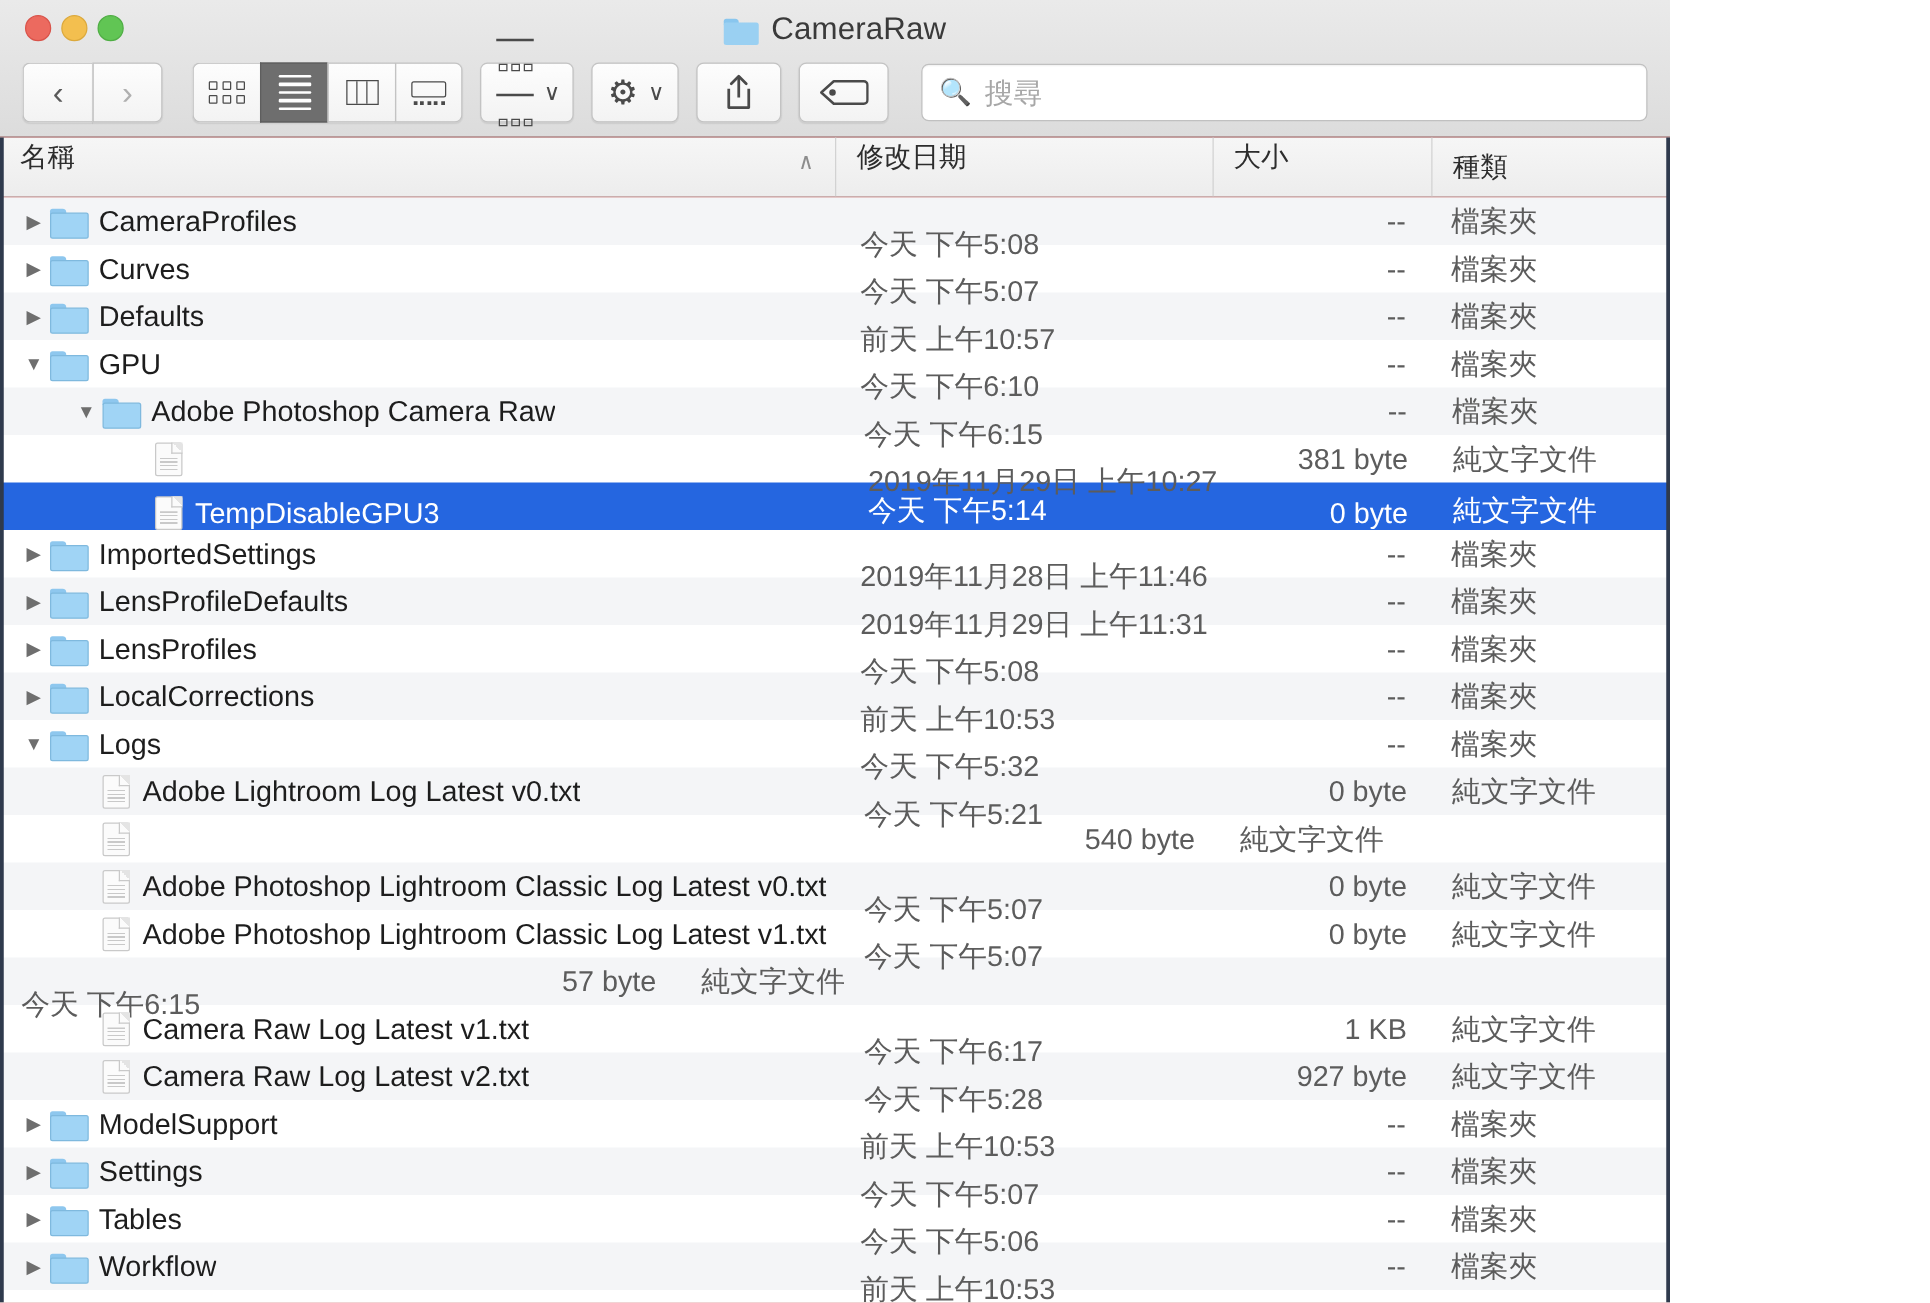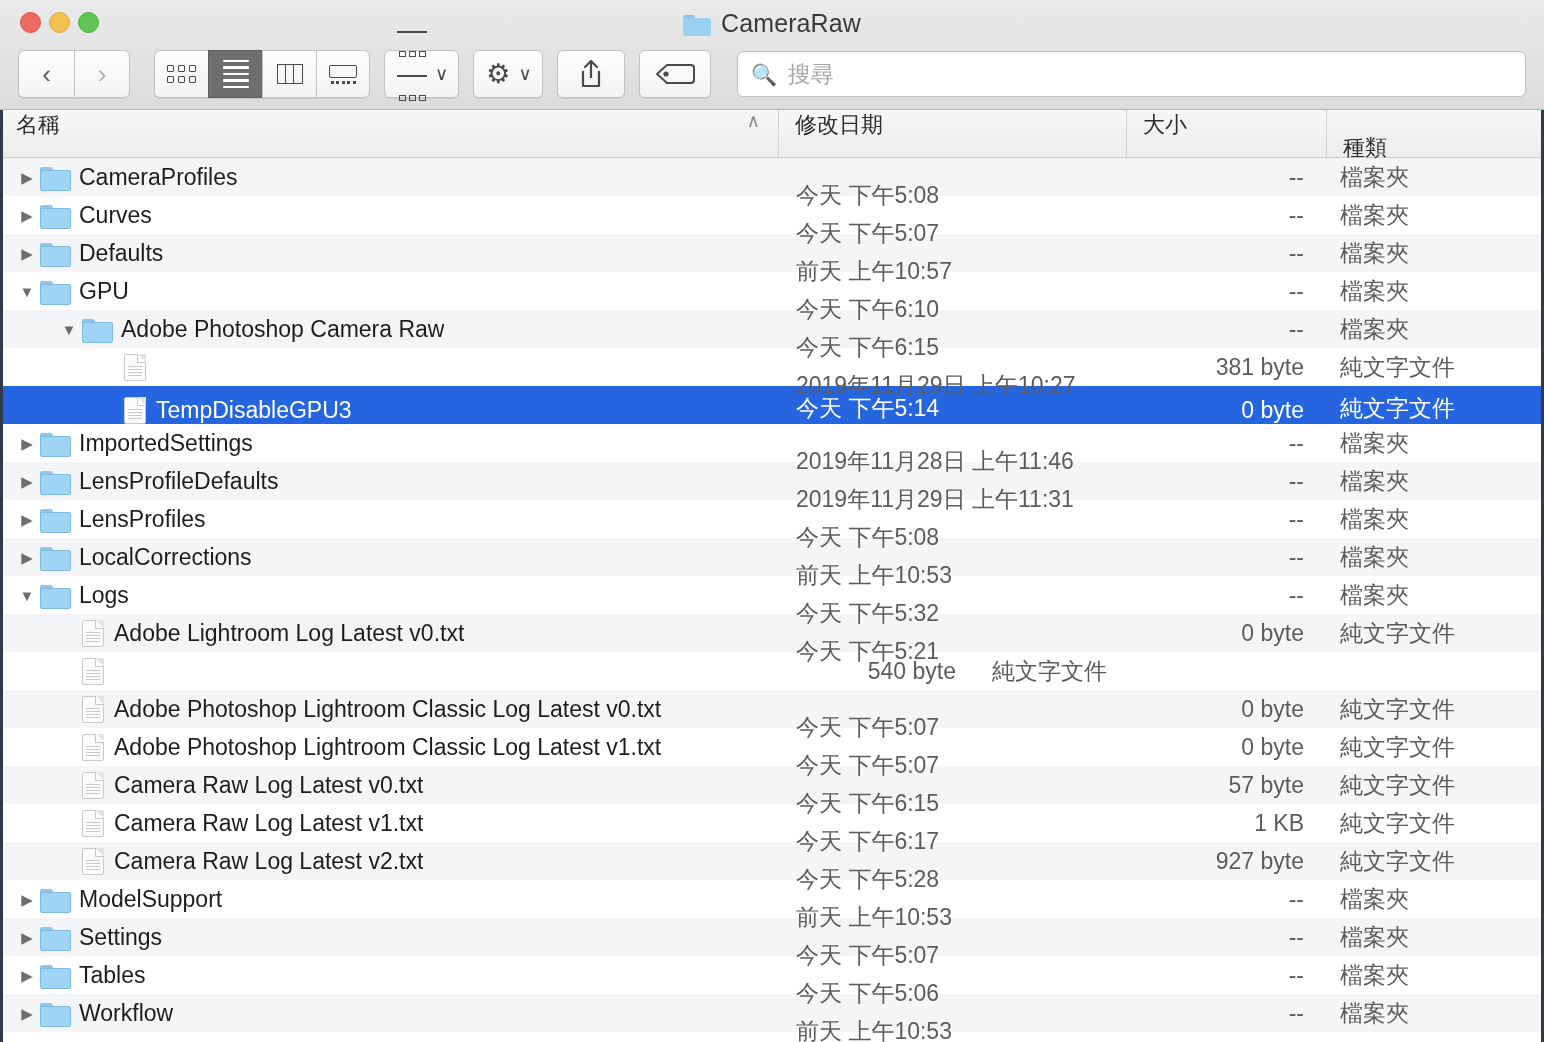--- a/index.html
+++ b/index.html
@@ -5,21 +5,21 @@
   * { box-sizing: border-box; margin: 0; padding: 0; }
   html, body {
     width: 1544px; height: 1042px;
     font-family: "Liberation Sans", "DejaVu Sans", sans-serif;
     background: #ffffff;
     overflow: hidden;
     -webkit-font-smoothing: antialiased;
   }
 
   .window {
-    width: 1544px; height: 1042px;
+    width: 1336px; height: 1042px;
     display: flex; flex-direction: column;
     background: #b91c1c;
     position: relative;
   }
 
   
   .titlebar {
     height: 110px;
     background: linear-gradient(to bottom, #eaeaea 0%, #dcdcdc 100%);
     border-bottom: 1px solid #b4b4b4;
@@ -136,24 +136,25 @@
 
   
   .colheader {
     display: flex; height: 48px;
     background: linear-gradient(to bottom, #f6f6f6, #ededed);
     border-bottom: 1px solid #cccccc;
     flex: 0 0 48px;
     font-size: 22px; color: #2d2d2d;
   }
   .ch {
-    display: flex; align-items: flex-start;
-    padding: 0 16px;
+    display: flex; align-items: flex-end;
+    padding: 16px 16px;
     border-right: 1px solid #d2d2d2;
     position: relative;
+    font-family: Liberation Mono, monospace;
   }
   .ch.name { width: 779px; justify-content: space-between; }
   .ch.date { width: 348px; }
   .ch.size { width: 200px; }
   .ch.kind { width: 217px; border-right: 0; margin-top: 23px; }
   .sortcaret { color: #8d8d8d; font-size: 18px; margin-right: 2px; }
 
   
   .filelist { flex: 1; overflow: hidden; background: #ffffff; }
   .row {
@@ -510,25 +511,20 @@
         <div class="cell-name ind-1">
           <span class="twisty spacer">▶</span>
           <span class="icon-doc"></span>
           <span class="name-label">Adobe Photoshop Lightroom Classic Log Latest v1.txt</span>
         </div>
         <div class="cell-date">今天 下午5:07</div>
         <div class="cell-size">0 byte</div>
         <div class="cell-kind">純文字文件</div>
       </div>
       <div class="row even">
-        <div class="cell-name ind-1">
-          <span class="twisty spacer">▶</span>
-          <span class="icon-doc"></span>
-          <span class="name-label">Camera Raw Log Latest v0.txt</span>
-        </div>
         <div class="cell-date">今天 下午6:15</div>
         <div class="cell-size">57 byte</div>
         <div class="cell-kind">純文字文件</div>
       </div>
       <div class="row odd">
         <div class="cell-name ind-1">
           <span class="twisty spacer">▶</span>
           <span class="icon-doc"></span>
           <span class="name-label">Camera Raw Log Latest v1.txt</span>
         </div>

